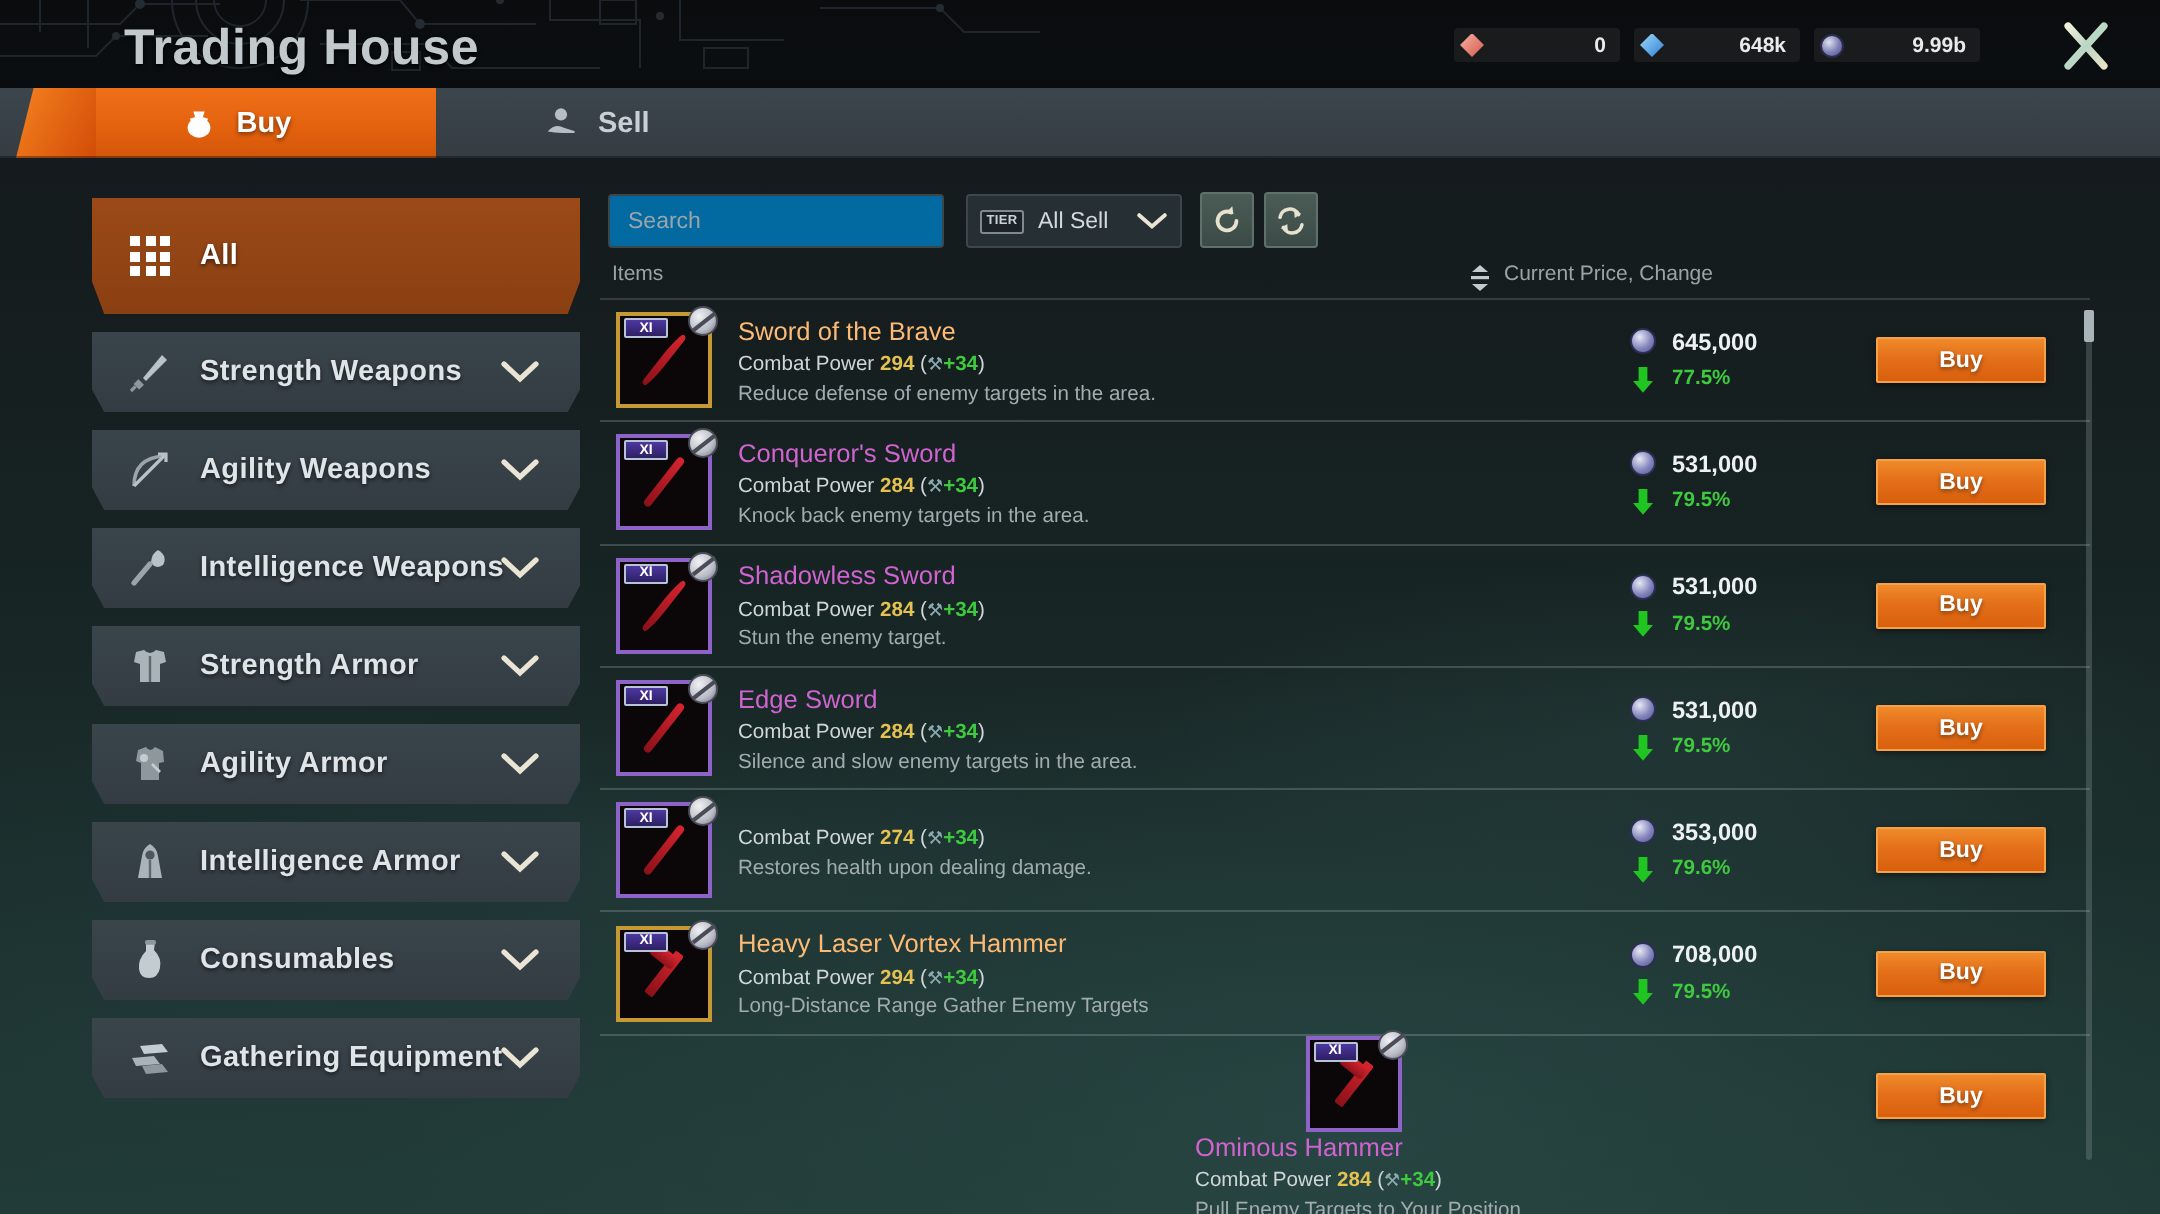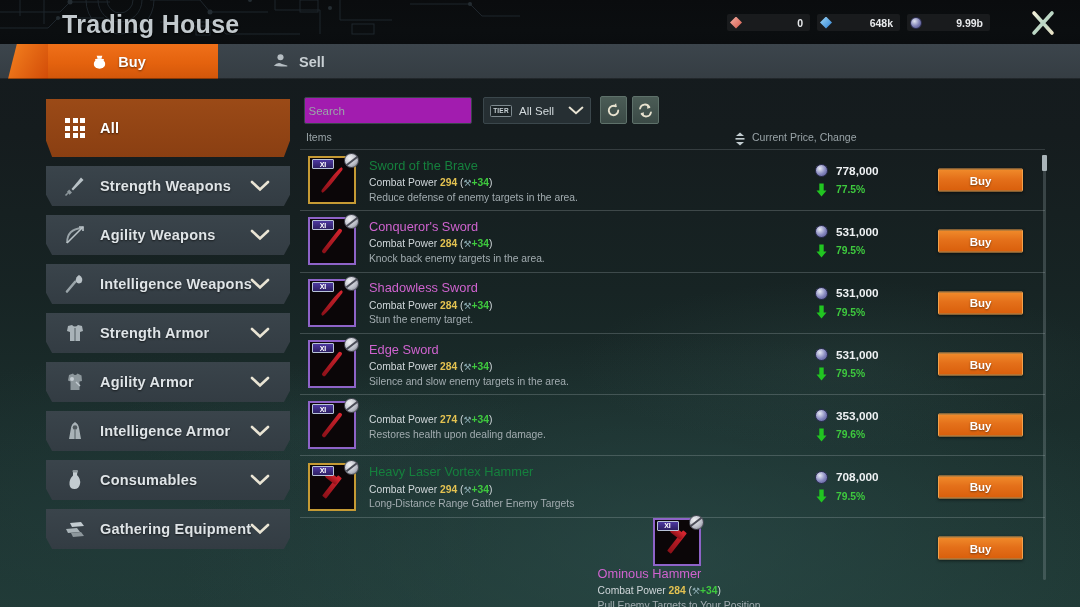--- a/index.html
+++ b/index.html
@@ -113,22 +113,22 @@
   .gridicon{ display:grid; grid-template-columns:repeat(3,5px); grid-template-rows:repeat(3,5px);
     gap:2.5px; }
   .gridicon i{ background:#fff; display:block; }
 
   
   #main{ position:absolute; left:300px; top:96px; width:745px; z-index:3; }
 
   #controls{ position:relative; height:34px; }
   #searchbox{
     position:absolute; left:4px; top:1px; width:168px; height:27px;
-    background:#a21caf; border:1px solid #39464a; border-radius:2px;
-    display:flex; align-items:center;justify-content:center;
+    background:#0369a1; border:1px solid #39464a; border-radius:2px;
+    display:flex; align-items:center;
   }
   #searchbox input{
     flex:1; background:transparent; border:0; outline:none;
     font-family:"Liberation Sans", sans-serif; font-size:11.5px; color:#cfd6d9;
     padding:0 6px 0 9px;
   }
   #searchbox input::placeholder{ color:#9ba5a9; }
   #searchicon{ margin-right:8px; }
 
   #tierbox{
@@ -200,21 +200,21 @@
     background:radial-gradient(circle at 35% 32%,#f0f1f4,#b9bcc6 60%,#6a6c78);
     border:1px solid #4a4c57;
   }
   .thumb .orb::after{
     content:""; position:absolute; left:50%; top:50%; width:14px; height:2px;
     transform:translate(-50%,-50%) rotate(-38deg); background:#4a4c57;
   }
 
   .itxt{ margin-left:13px; flex:1; }
   .iname{ font-size:12.8px; font-weight:normal; line-height:1.25; }
-  .iname.legendary{ color:#15803d; }
+  .iname.legendary{ color:#fdba74; }
   .iname.epic{ color:#cf63cf; }
   .iname.rare{ color:#4b9ad8; }
   .icp{ font-size:10.3px; color:#cfd6d9; margin-top:3.5px; }
   .icp b{ color:#e4c251; font-weight:bold; }
   .icp .bonus{ color:#3ec93e; font-weight:bold; }
   .icp .sym{ color:#8aa9b0; font-size:9px; }
   .idesc{ font-size:10.3px; color:#a2acb0; margin-top:3.5px; }
 
   .pricecell{ position:relative; width:230px; flex:0 0 230px; }
   .prow{ display:flex; align-items:center; }
@@ -522,21 +522,21 @@
       <div class="icp">
         <span>Combat Power</span>
         <b>294</b>
         <span>(</span><span class="sym">⚒</span><span class="bonus">+34</span><span>)</span>
       </div>
       <div class="idesc">Reduce defense of enemy targets in the area.</div>
     </div>
     <div class="pricecell">
       <div class="prow">
         <span class="pcoin"></span>
-        <span class="pval">778,000</span>
+        <span class="pval">645,000</span>
       </div>
       <div class="prow2">
         <span class="arrowdn">
           <svg width="11" height="14" viewBox="0 0 11 14">
                 <path d="M3.3 0.5 H7.7 V7.5 H10.5 L5.5 13.4 L0.5 7.5 H3.3 Z" fill="#21c521"></path>
               </svg>
         </span>
         <span class="pchg">77.5%</span>
       </div>
     </div>

